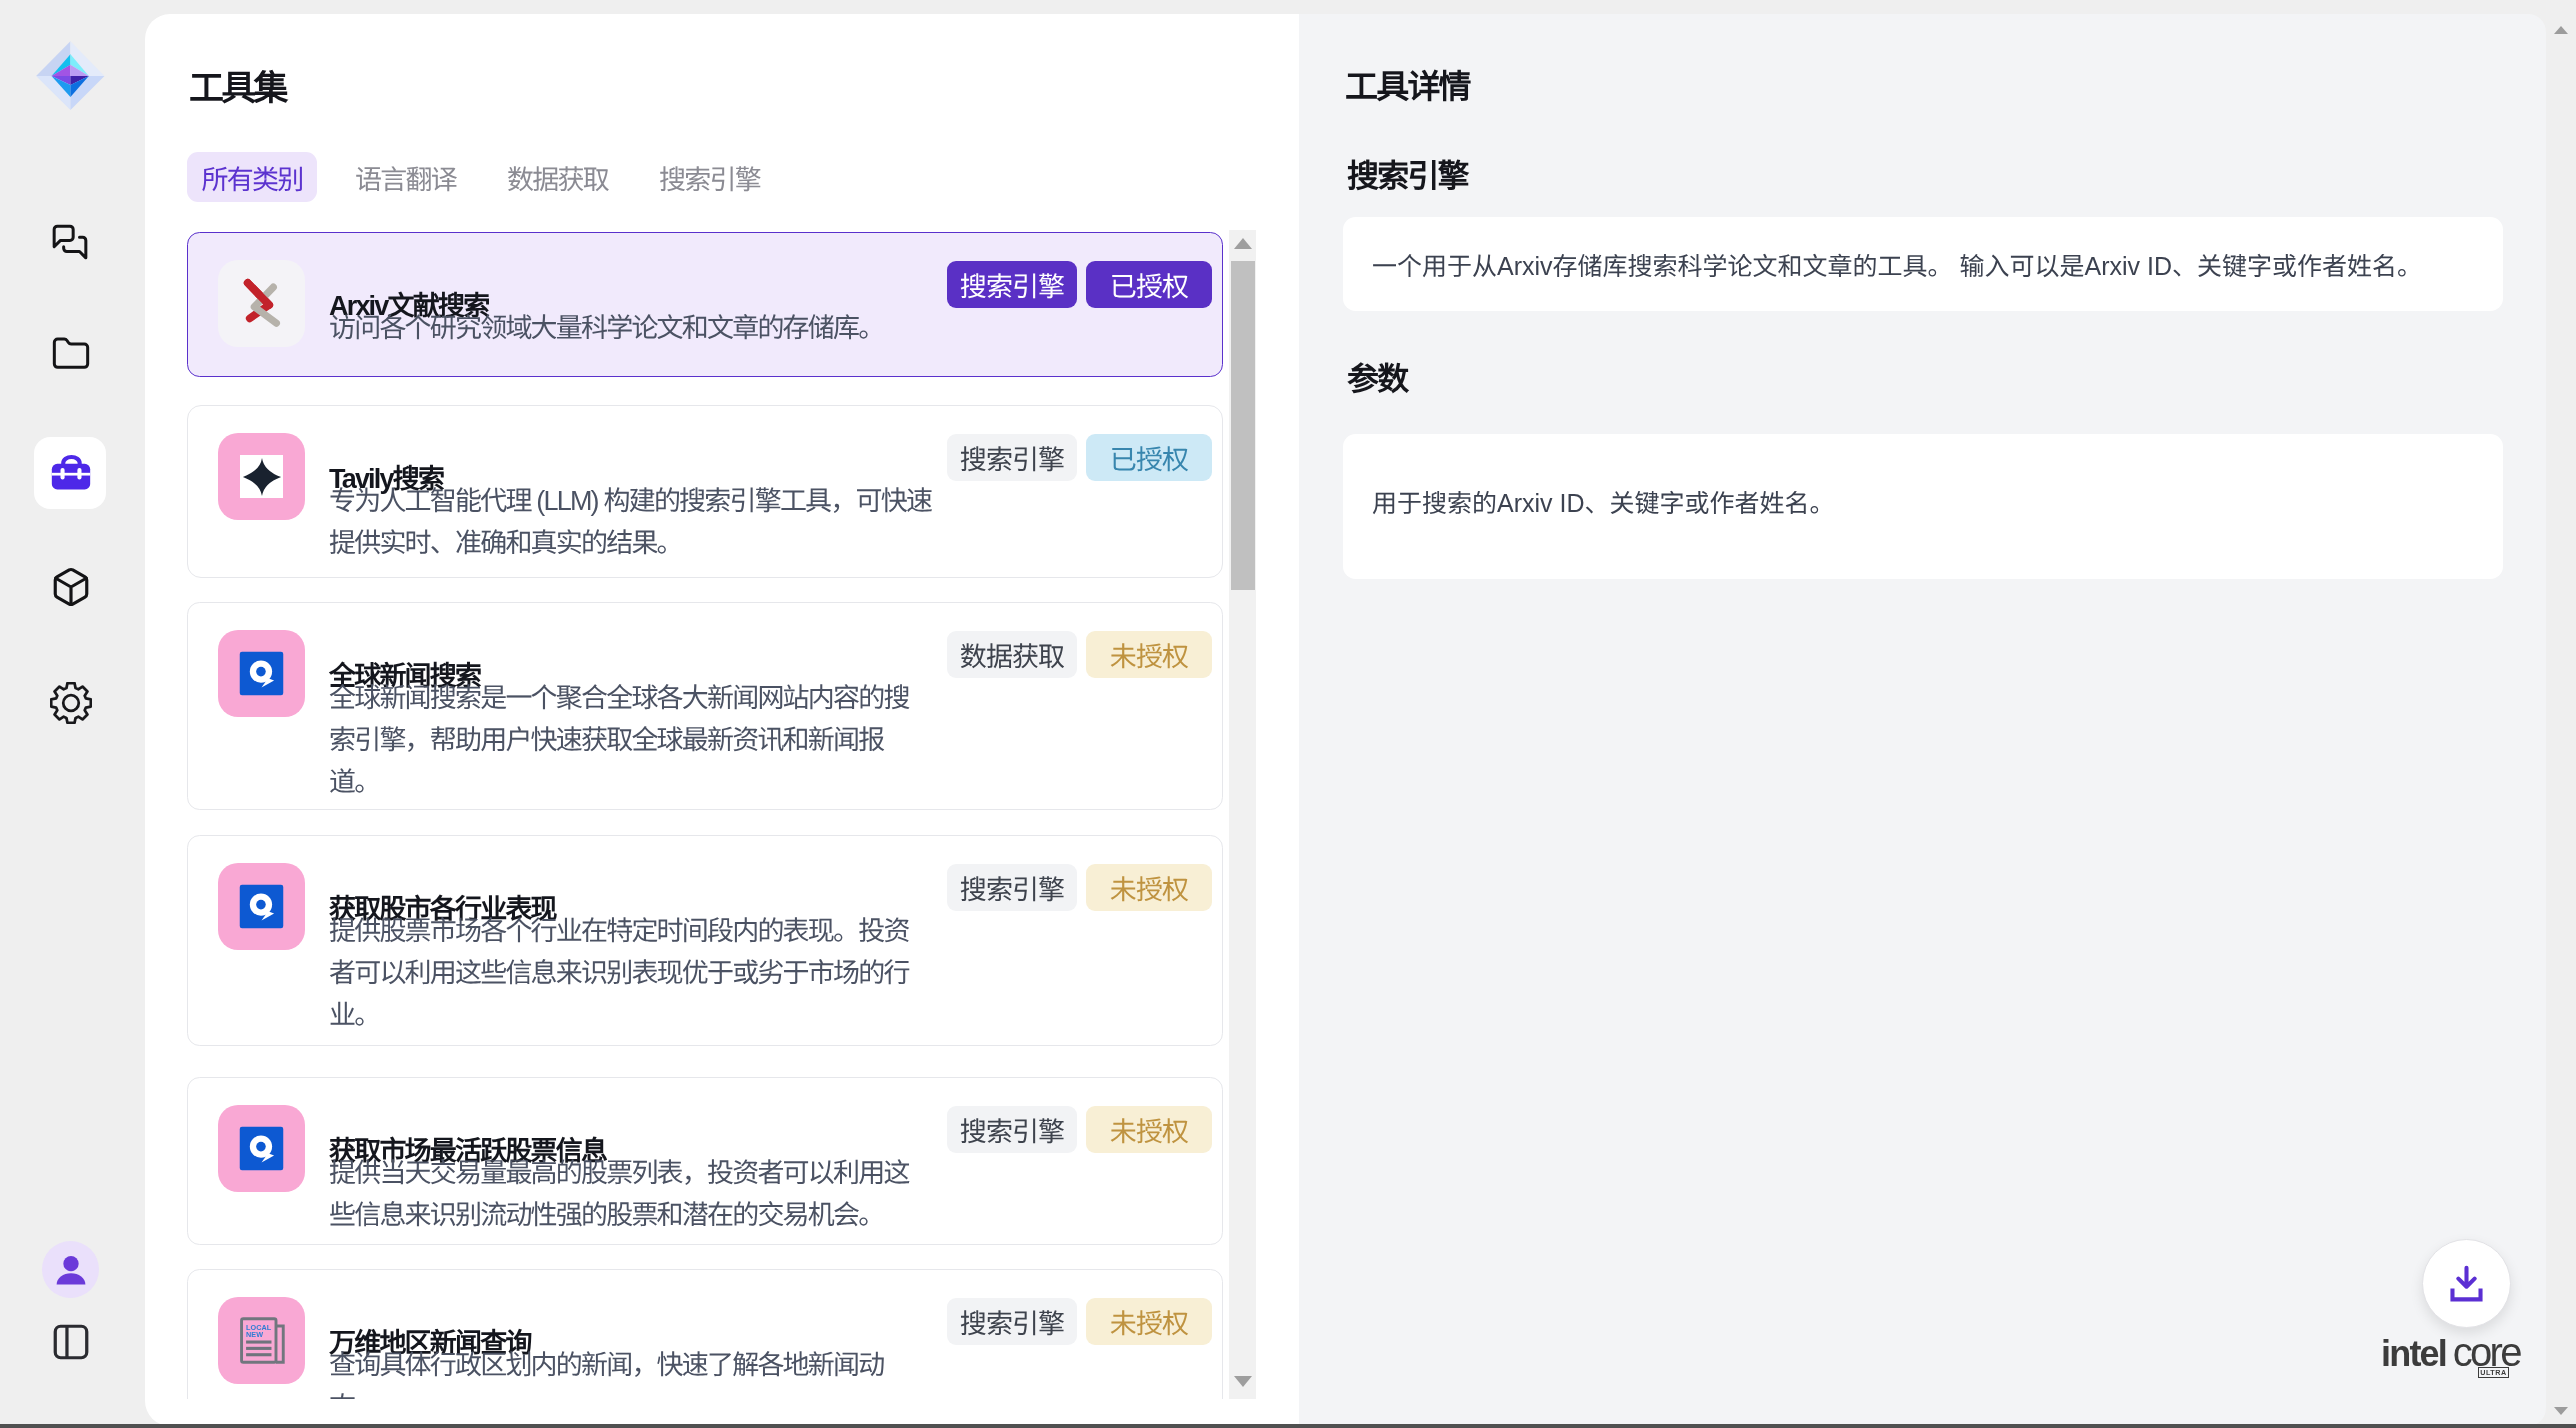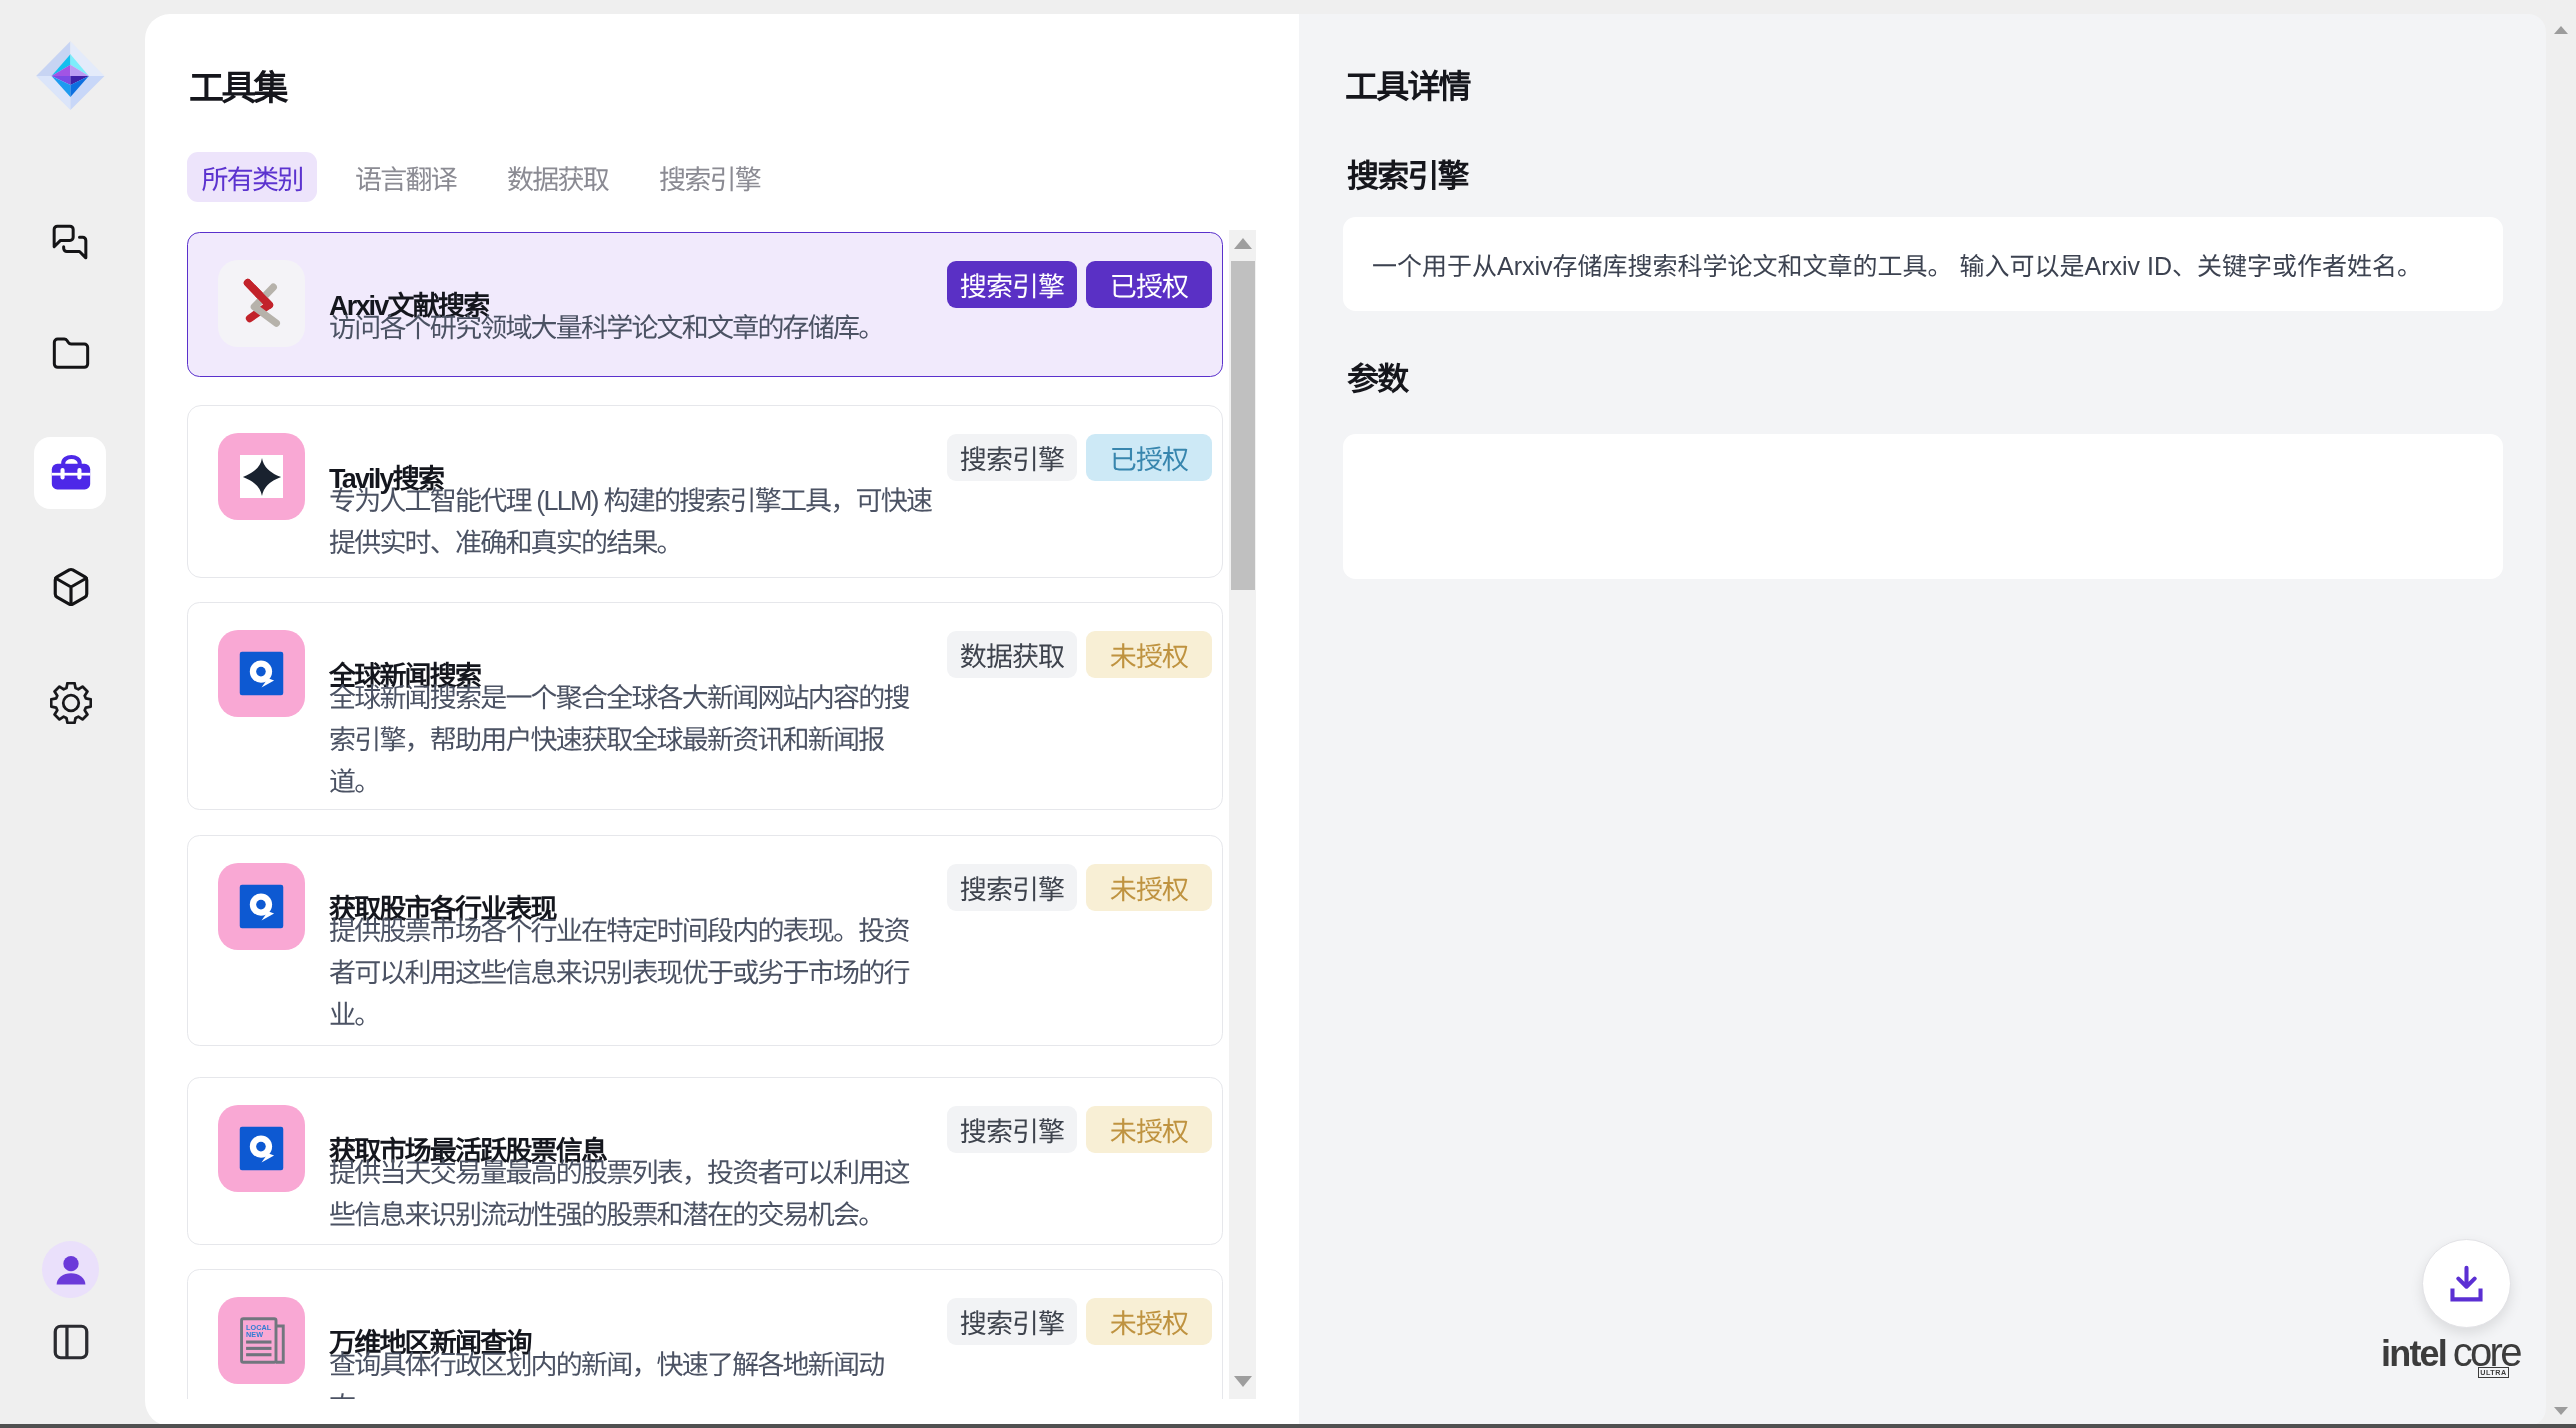--- a/index.html
+++ b/index.html
@@ -209,20 +209,21 @@
 <div class="abs tri-dn" style="left:1234px; top:1376px;"></div>
 
 <div class="abs rpanel"></div>
 <h1 class="abs rp">工具详情</h1>
 <h2 class="abs rp" style="left:1347px; top:155px;">搜索引擎</h2>
 <div class="abs rcard" style="top:217px; height:94px; display:flex; align-items:center; padding:0 29px;">
   <div class="rtext" style="white-space:nowrap;">一个用于从Arxiv存储库搜索科学论文和文章的工具。 输入可以是Arxiv ID、关键字或作者姓名。</div>
 </div>
 <h2 class="abs rp" style="left:1347px; top:358px;">参数</h2>
 <div class="abs rcard" style="top:434px; height:145px; padding:35px 29px 0;">
+  <div class="rtext" style="margin-top:13.5px;">用于搜索的Arxiv ID、关键字或作者姓名。</div>
 </div>
 
 <div class="abs dlbtn">
   <svg width="33" height="38" viewBox="0 0 36 42">
     <path d="M18 3 v20 M9 15 l9 9 9 -9" fill="none" stroke="#5b2fd3" stroke-width="4.5" stroke-linecap="round" stroke-linejoin="round"></path>
     <path d="M2.5 26 v12 h31 v-12" fill="none" stroke="#5b2fd3" stroke-width="4.5"></path>
   </svg>
 </div>
 
 <div class="abs" style="left:2381px; top:1330px; white-space:nowrap;">

